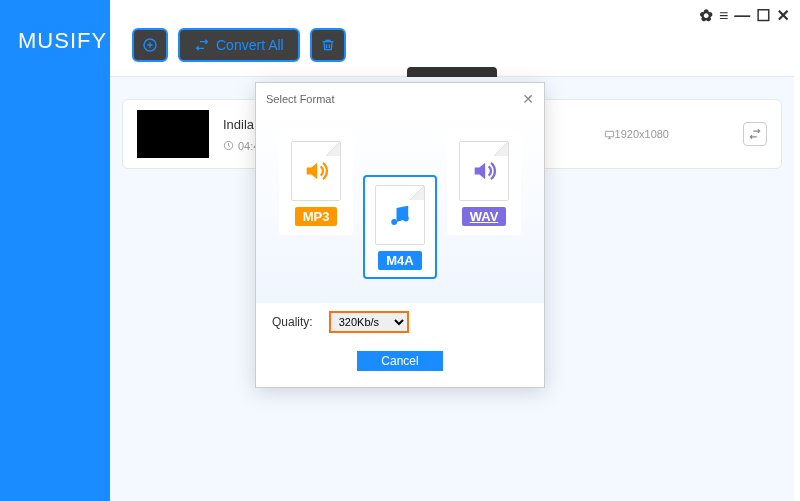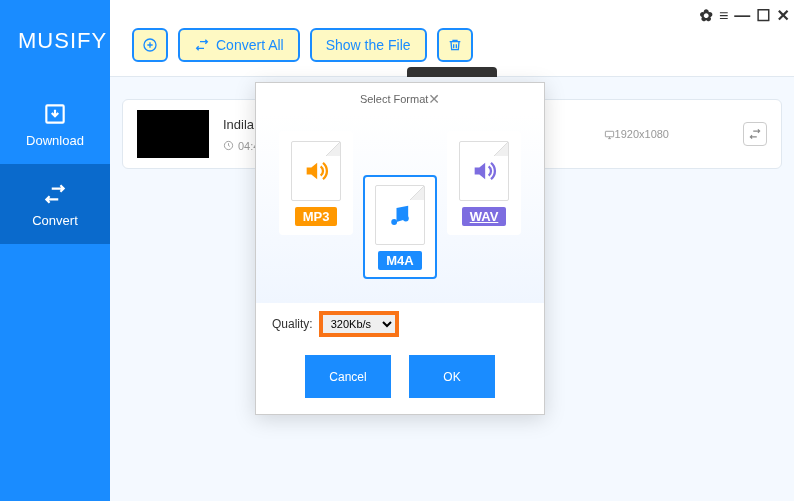--- a/index.html
+++ b/index.html
@@ -10,102 +10,84 @@
   
   .sidebar { position: absolute; left: 0; top: 0; width: 110px; height: 100%; background: #1a8cff; color: #fff; }
   .logo { font-size: 22px; font-weight: normal; letter-spacing: 1px; padding: 28px 0 0 18px; }
   .nav-item { display: flex; flex-direction: column; align-items: center; justify-content: center; height: 80px; cursor: pointer; font-size: 13px; gap: 6px; }
   .nav-item.active { background: #0a6acc; }
   .nav-item svg { width: 26px; height: 26px; }
   .nav-items { margin-top: 30px; }
   
   .main { position: absolute; left: 110px; top: 0; right: 0; bottom: 0; }
   .toolbar { display: flex; align-items: center; gap: 10px; padding: 28px 0 14px 22px; }
-  .tbtn { border: 2px solid #1a8cff; background: #fef9c3; color: #1a8cff; border-radius: 6px; height: 34px; padding: 0 14px; display: flex; align-items: center; gap: 6px; font-size: 14px; cursor: pointer; }
+  .tbtn { border: 2px solid #1a8cff; background: #404040; color: #1a8cff; border-radius: 6px; height: 34px; padding: 0 14px; display: flex; align-items: center; gap: 6px; font-size: 14px; cursor: pointer; }
   .tbtn.icon-only { width: 36px; padding: 0; justify-content: center; }
   .tbtn svg { width: 16px; height: 16px; }
   
   .content { background: #f4f9ff; margin: 0 6px 0 0; height: calc(100% - 76px); border-top: 1px solid #e0e8f0; position: relative; }
   .list-item { display: flex; align-items: center; background: #fff; border: 1px solid #e0e8f0; border-radius: 6px; margin: 22px 12px 0 12px; padding: 10px 14px; height: 70px; gap: 14px; }
   .thumb { width: 72px; height: 48px; background: #000; }
   .meta { flex: 0 0 220px; }
   .title { font-size: 13px; color: #333; margin-bottom: 8px; }
   .duration { font-size: 11px; color: #999; display: flex; align-items: center; gap: 4px; }
   .spacer { flex: 1; }
   .resolution { font-size: 11px; color: #999; display: flex; align-items: center; margin-right: 60px; }
   .refresh-btn { border: 1px solid #ccc; border-radius: 4px; width: 24px; height: 24px; display: flex; align-items: center; justify-content: center; cursor: pointer; }
   
   .tab-indicator { position: absolute; top: -10px; left: 50%; transform: translateX(-50%); width: 90px; height: 10px; background: #333; border-radius: 4px 4px 0 0; }
   
   .modal-backdrop { position: absolute; inset: 0; display: flex; align-items: flex-start; justify-content: center; padding-top: 82px; }
   .modal { width: 290px; background: #fff; border: 1px solid #ccc; box-shadow: 0 4px 20px rgba(0,0,0,0.15); }
-  .modal-head { display: flex; justify-content: center; align-items: center; padding: 8px 10px; font-size: 11px; color: #666; }
+  .modal-head { display: flex; justify-content: space-between; align-items: center; padding: 8px 10px; font-size: 11px; color: #666; }
   .modal-close { cursor: pointer; font-size: 14px; color: #888; }
   .formats { display: flex; justify-content: center; gap: 10px; padding: 16px 8px 24px; background: linear-gradient(#fff, #f0f6ff); }
   .format { width: 74px; height: 104px; border: 1px solid transparent; border-radius: 4px; display: flex; flex-direction: column; align-items: center; justify-content: center; gap: 6px; cursor: pointer; background: #fff; }
   .format.selected { border: 2px solid #1a8cff; margin-top: 44px; }
   .file-icon { width: 50px; height: 60px; position: relative; background: #fff; border: 1px solid #ddd; border-radius: 2px; display: flex; align-items: center; justify-content: center; }
   .file-icon::before { content: ""; position: absolute; top: 0; right: 0; width: 14px; height: 14px; background: linear-gradient(135deg, transparent 48%, #ddd 50%, #f0f0f0 52%); }
   .fmt-label { font-size: 13px; font-weight: bold; padding: 2px 8px; border-radius: 2px; color: #fff; }
   .fmt-mp3 { background: #ff9800; }
   .fmt-m4a { background: #1a8cff; }
   .fmt-wav { background: #7d6de0; text-decoration: underline; }
   
-  .quality-row { display: flex; align-items: center; gap: 6px; padding: 8px 16px 14px; font-size: 12px; color: #333; }
-  .quality-row select { border: 4px solid #f97316; font-size: 11px; padding: 2px 4px; width: 80px; }
+  .quality-row { display: flex; align-items: center; gap: 16px; padding: 8px 16px 14px; font-size: 12px; color: #333; }
+  .quality-row select { border: 2px solid #f97316; font-size: 11px; padding: 2px 4px; width: 80px; }
   
   .modal-buttons { display: flex; justify-content: center; gap: 18px; padding: 4px 0 16px; }
-  .mbtn { background: #1a8cff; color: #fff; border: none; width: 86px; height: 43px; font-size: 12px; cursor: pointer; }
+  .mbtn { background: #1a8cff; color: #fff; border: none; width: 86px; height: 20px; font-size: 12px; cursor: pointer; }
 </style>
 </head>
 <body>
 
 <div class="window-controls">
   <span>✿</span>
   <span>≡</span>
   <span>—</span>
   <span>☐</span>
   <span>✕</span>
 </div>
 
 <div class="sidebar">
   <div class="logo">MUSIFY</div>
-  <div class="nav-items">
-    <div class="nav-item">
-      <svg viewBox="0 0 24 24" fill="none" stroke="#fff" stroke-width="2">
-          <rect x="4" y="4" width="16" height="16" rx="1"></rect>
-          <path d="M12 8v6m-3-3 3 3 3-3"></path>
-        </svg>
-      <span>Download</span>
-    </div>
-    <div class="nav-item active">
-      <svg viewBox="0 0 24 24" fill="none" stroke="#fff" stroke-width="2">
-          <path d="M17 4l3 3-3 3M7 20l-3-3 3-3M20 7H9M4 17h11"></path>
-        </svg>
-      <span>Convert</span>
-    </div>
-  </div>
 </div>
 
 <div class="main">
   <div class="toolbar">
     <button class="tbtn icon-only">
       <svg viewBox="0 0 24 24" fill="#1a8cff">
           <circle cx="12" cy="12" r="9" fill="none" stroke="#1a8cff" stroke-width="2"></circle>
           <path d="M12 8v8M8 12h8" stroke="#1a8cff" stroke-width="2"></path>
         </svg>
     </button>
     <button class="tbtn">
       <svg viewBox="0 0 24 24" fill="none" stroke="#1a8cff" stroke-width="2">
           <path d="M17 4l3 3-3 3M7 20l-3-3 3-3M20 7H9M4 17h11"></path>
         </svg>
       <span>Convert All</span>
-    </button>
-    <button class="tbtn">
-      <span>Show the File</span>
     </button>
     <button class="tbtn icon-only">
       <svg viewBox="0 0 24 24" fill="none" stroke="#1a8cff" stroke-width="2">
           <path d="M4 7h16M9 7V5h6v2M6 7l1 12h10l1-12M10 11v6M14 11v6"></path>
         </svg>
     </button>
   </div>
 
   <div class="content">
     <div class="tab-indicator"></div>
@@ -175,16 +157,15 @@
       </div>
     </div>
     <div class="quality-row">
       <span>Quality:</span>
       <select>
         <option>320Kb/s</option>
       </select>
     </div>
     <div class="modal-buttons">
       <button class="mbtn">Cancel</button>
-      <button class="mbtn">OK</button>
     </div>
   </div>
 </div>
 
 </body></html>

